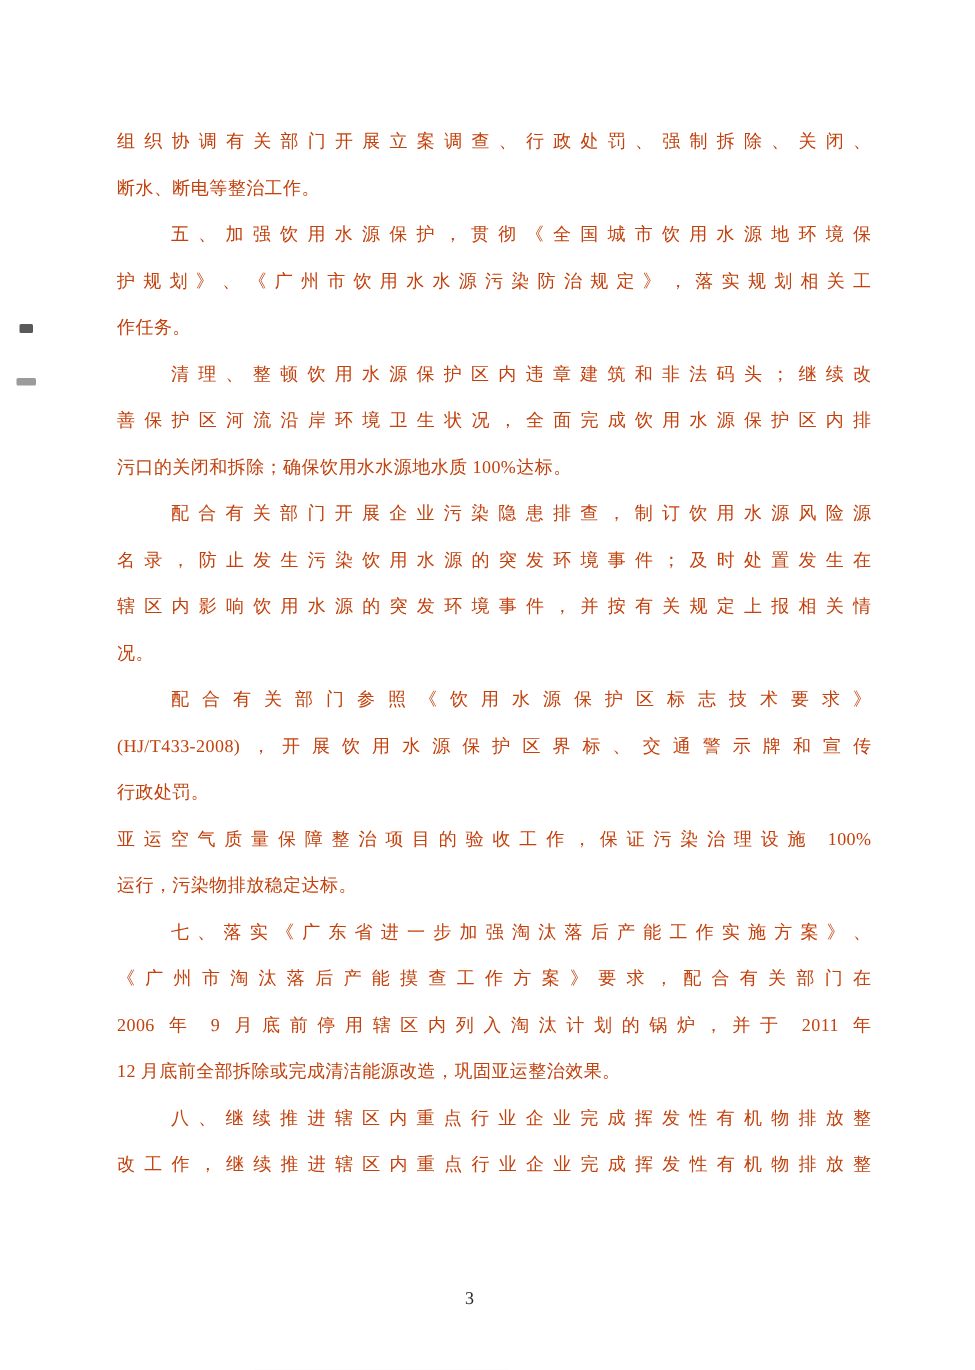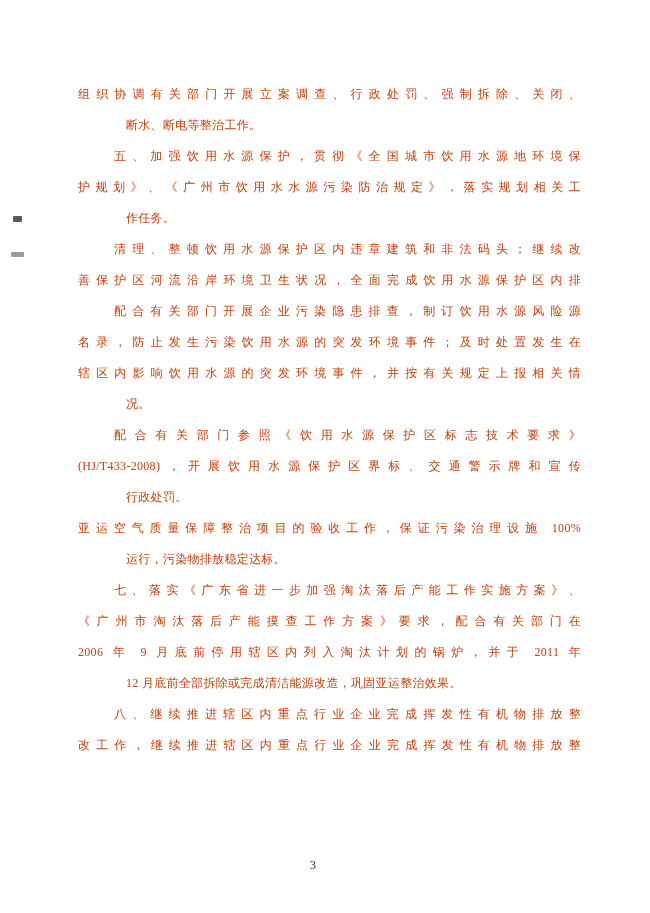--- a/index.html
+++ b/index.html
@@ -24,21 +24,20 @@
   .line {
     height: 31px;
     line-height: 31px;
     text-align: justify;
     text-align-last: justify;
     white-space: nowrap;
     letter-spacing: 0.3px;
   }
   .line.end {
     text-align-last: left;
-    margin-left: 48px;
   }
   .line.indent {
     padding-left: 36px;
   }
   .page-number {
     position: absolute;
     left: 303px; top: 858px;
     width: 20px;
     text-align: center;
     font-size: 12px;
@@ -60,20 +59,21 @@
   <span class="artifact a2"></span>
 
   <div class="content">
     <div class="line">组织协调有关部门开展立案调查、行政处罚、强制拆除、关闭、</div>
     <div class="line end">断水、断电等整治工作。</div>
     <div class="line indent">五、加强饮用水源保护，贯彻《全国城市饮用水源地环境保</div>
     <div class="line">护规划》、《广州市饮用水水源污染防治规定》，落实规划相关工</div>
     <div class="line end">作任务。</div>
     <div class="line indent">清理、整顿饮用水源保护区内违章建筑和非法码头；继续改</div>
     <div class="line">善保护区河流沿岸环境卫生状况，全面完成饮用水源保护区内排</div>
+    <div class="line end">污口的关闭和拆除；确保饮用水水源地水质 100%达标。</div>
     <div class="line indent">配合有关部门开展企业污染隐患排查，制订饮用水源风险源</div>
     <div class="line">名录，防止发生污染饮用水源的突发环境事件；及时处置发生在</div>
     <div class="line">辖区内影响饮用水源的突发环境事件，并按有关规定上报相关情</div>
     <div class="line end">况。</div>
     <div class="line indent">配合有关部门参照《饮用水源保护区标志技术要求》</div>
     <div class="line">(HJ/T433-2008)，开展饮用水源保护区界标、交通警示牌和宣传</div>
     <div class="line end">行政处罚。</div>
     <div class="line">亚运空气质量保障整治项目的验收工作，保证污染治理设施 100%</div>
     <div class="line end">运行，污染物排放稳定达标。</div>
     <div class="line indent">七、落实《广东省进一步加强淘汰落后产能工作实施方案》、</div>

